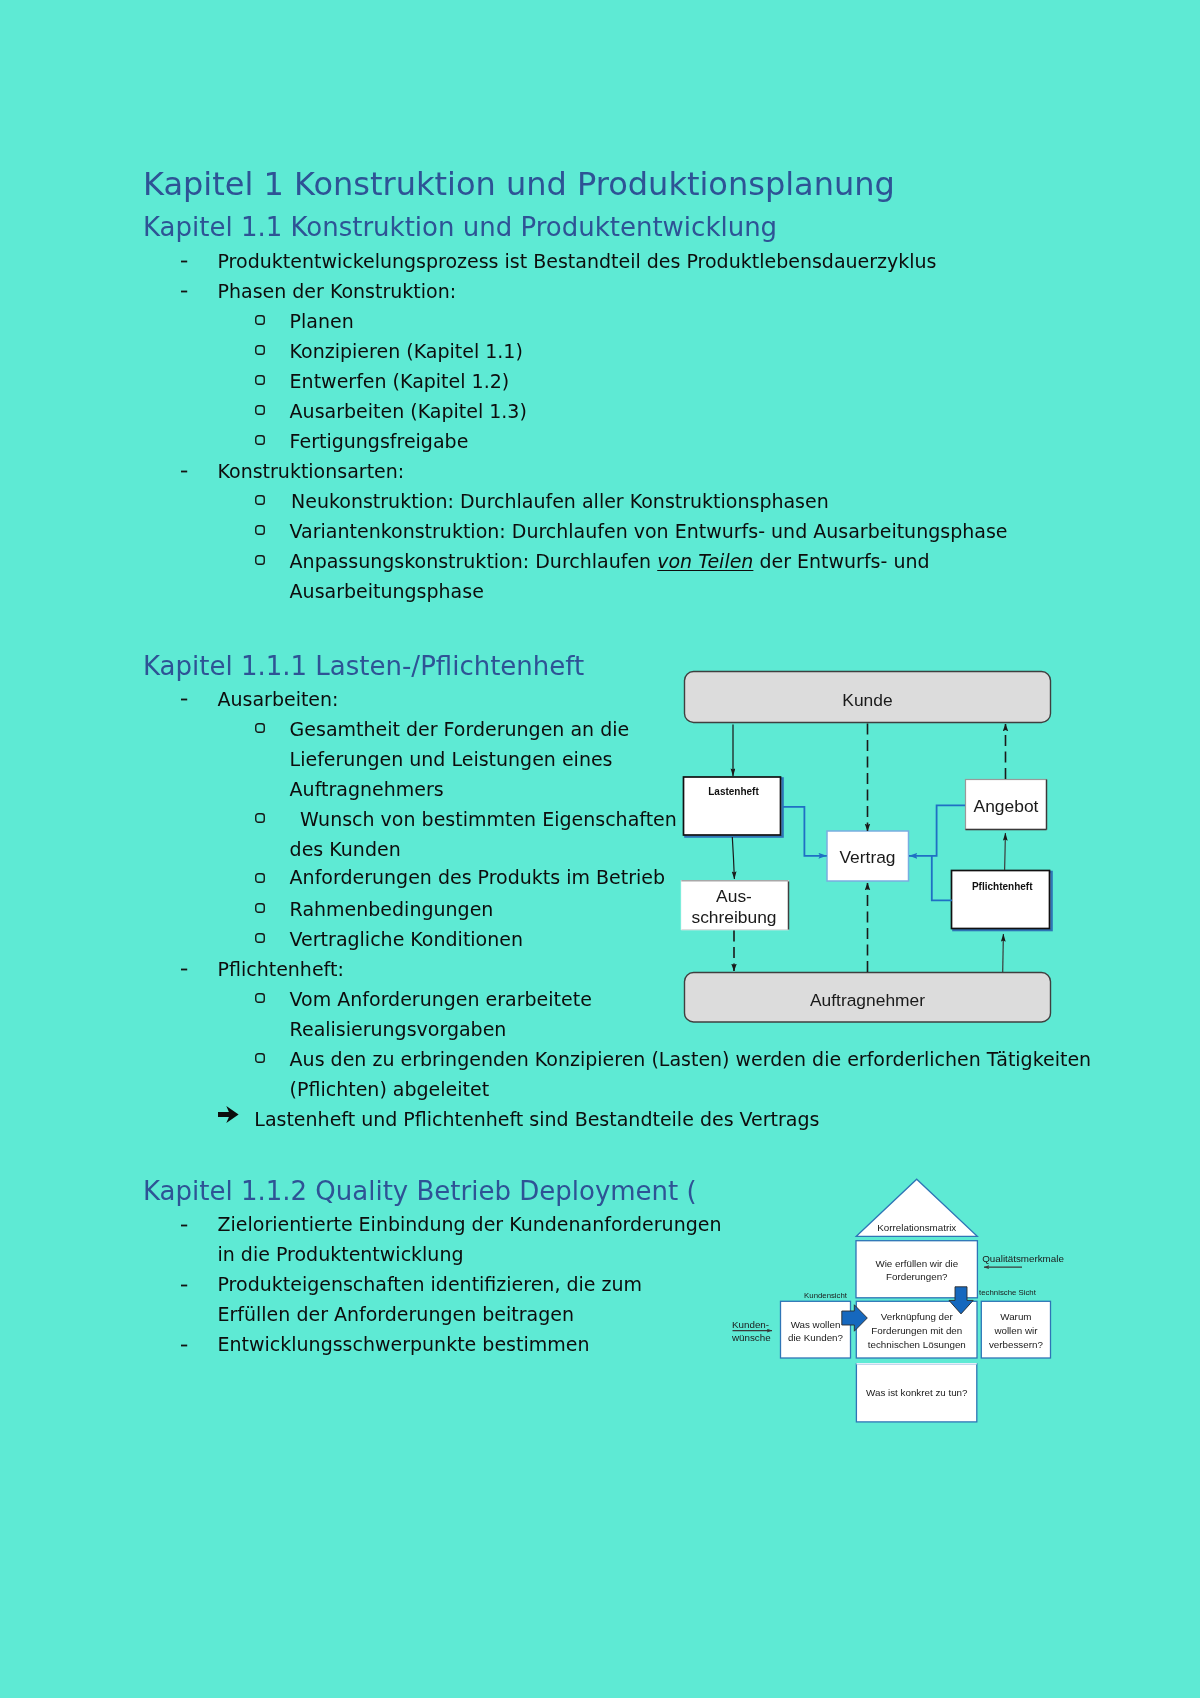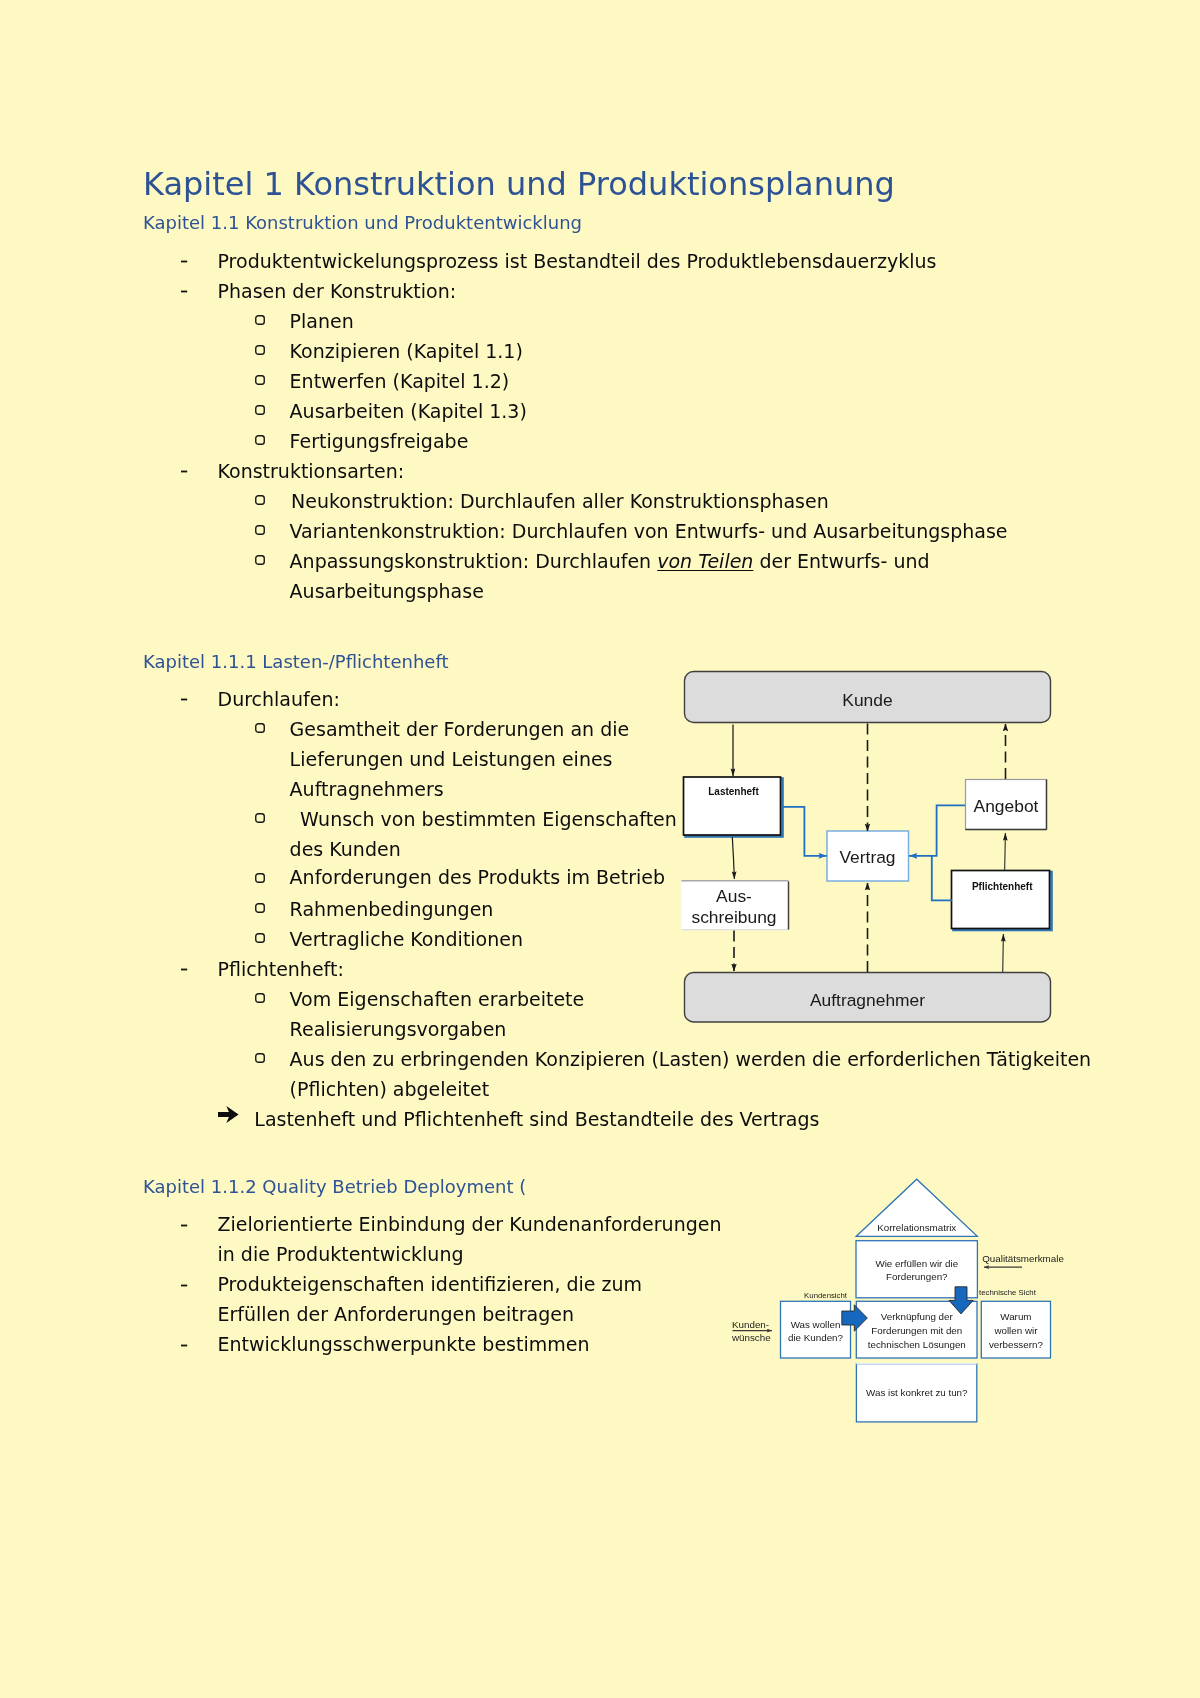--- a/index.html
+++ b/index.html
@@ -1,21 +1,21 @@
 <!DOCTYPE html>
 <html lang="de"><head>
 <meta charset="utf-8">
 <title>Kapitel 1 Konstruktion und Produktionsplanung</title>
 <style>
   html,body{margin:0;padding:0;background:#ffffff;}
   body{width:1200px;height:1698px;font-family:"DejaVu Sans",sans-serif;color:#000;}
-  .page{position:relative;width:1200px;height:1698px;overflow:hidden;background:#fef9c3;}
+  .page{position:relative;width:1200px;height:1698px;overflow:hidden;background:#5eead4;}
 
   .h1{position:absolute;font-size:32px;line-height:1;color:#2E5395;font-weight:400;white-space:nowrap;}
-  .h2{position:absolute;font-size:18px;line-height:1;color:#2E5395;font-weight:400;white-space:nowrap;}
+  .h2{position:absolute;font-size:26px;line-height:1;color:#2E5395;font-weight:400;white-space:nowrap;}
 
   .bl{position:absolute;font-size:19px;line-height:30px;color:#0D0D0D;white-space:nowrap;}
   span.it{font-style:italic;text-decoration:underline;text-underline-offset:2px;}
   .arrowbullet{position:absolute;overflow:visible;}
 
   svg{position:absolute;overflow:visible;}
   .dtxt{font-family:"Liberation Sans",sans-serif;font-size:17.4px;fill:#1a1a1a;}
   .dtxtsm{font-family:"Liberation Sans",sans-serif;font-size:10px;font-weight:700;fill:#111;}
   .qtxt{font-family:"Liberation Sans",sans-serif;font-size:9.8px;fill:#1a1a1a;}
   .qtxtxs{font-family:"Liberation Sans",sans-serif;font-size:7.8px;fill:#1a1a1a;}
@@ -74,21 +74,21 @@
       <svg class="arrowbullet" viewBox="0 0 10 10" width="10" height="10" style="left:255.1px;top:554.5px">
         <rect x="0.75" y="0.75" width="8.5" height="8.5" rx="2.6" ry="2.6" fill="none" stroke="#171717" stroke-width="1.4"></rect>
       </svg>
       <div class="bl" style="left: 289.6px; top: 545.5px;"><span>Anpassungskonstruktion: Durchlaufen </span><span class="it">von Teilen</span><span> der Entwurfs- und</span></div>
       <div class="bl" style="left: 289.6px; top: 575.5px;">Ausarbeitungsphase</div>
     </div>
   <div id="s2">
       <svg class="arrowbullet" viewBox="0 0 7 4" width="7" height="4" style="left:181.2px;top:698.4px">
         <rect x="0" y="0.6" width="6.2" height="1.8" fill="#141414"></rect>
       </svg>
-      <div class="bl" style="left: 217.5px; top: 683.6px;">Durchlaufen:</div>
+      <div class="bl" style="left: 217.5px; top: 683.6px;">Ausarbeiten:</div>
       <svg class="arrowbullet" viewBox="0 0 10 10" width="10" height="10" style="left:255.1px;top:722.6px">
         <rect x="0.75" y="0.75" width="8.5" height="8.5" rx="2.6" ry="2.6" fill="none" stroke="#171717" stroke-width="1.4"></rect>
       </svg>
       <div class="bl" style="left: 289.6px; top: 713.6px;">Gesamtheit der Forderungen an die</div>
       <div class="bl" style="left: 289.6px; top: 743.6px;">Lieferungen und Leistungen eines</div>
       <div class="bl" style="left: 289.6px; top: 773.6px;">Auftragnehmers</div>
       <svg class="arrowbullet" viewBox="0 0 10 10" width="10" height="10" style="left:255.1px;top:812.6px">
         <rect x="0.75" y="0.75" width="8.5" height="8.5" rx="2.6" ry="2.6" fill="none" stroke="#171717" stroke-width="1.4"></rect>
       </svg>
       <div class="bl" style="left: 300px; top: 803.6px;">Wunsch von bestimmten Eigenschaften</div>
@@ -105,21 +105,21 @@
         <rect x="0.75" y="0.75" width="8.5" height="8.5" rx="2.6" ry="2.6" fill="none" stroke="#171717" stroke-width="1.4"></rect>
       </svg>
       <div class="bl" style="left: 289.6px; top: 923.6px;">Vertragliche Konditionen</div>
       <svg class="arrowbullet" viewBox="0 0 7 4" width="7" height="4" style="left:181.2px;top:968.4px">
         <rect x="0" y="0.6" width="6.2" height="1.8" fill="#141414"></rect>
       </svg>
       <div class="bl" style="left: 217.5px; top: 953.6px;">Pflichtenheft:</div>
       <svg class="arrowbullet" viewBox="0 0 10 10" width="10" height="10" style="left:255.1px;top:992.6px">
         <rect x="0.75" y="0.75" width="8.5" height="8.5" rx="2.6" ry="2.6" fill="none" stroke="#171717" stroke-width="1.4"></rect>
       </svg>
-      <div class="bl" style="left: 289.6px; top: 983.6px;">Vom Eigenschaften erarbeitete</div>
+      <div class="bl" style="left: 289.6px; top: 983.6px;">Vom Anforderungen erarbeitete</div>
       <div class="bl" style="left: 289.6px; top: 1013.6px;">Realisierungsvorgaben</div>
       <svg class="arrowbullet" viewBox="0 0 10 10" width="10" height="10" style="left:255.1px;top:1052.6px">
         <rect x="0.75" y="0.75" width="8.5" height="8.5" rx="2.6" ry="2.6" fill="none" stroke="#171717" stroke-width="1.4"></rect>
       </svg>
       <div class="bl" style="left: 289.6px; top: 1043.6px;">Aus den zu erbringenden Konzipieren (Lasten) werden die erforderlichen Tätigkeiten</div>
       <div class="bl" style="left: 289.6px; top: 1073.6px;">(Pflichten) abgeleitet</div>
       <svg class="arrowbullet" viewBox="0 0 21 17" width="20.8" height="17" style="left:217.8px;top:1106.1999999999998px">
         <path d="M0,6.0 H11.0 L8.4,0 L20.8,8.5 L8.4,17 L11.0,11.0 H0 Z" fill="#0D0D0D"></path>
       </svg>
       <div class="bl" style="left: 254.3px; top: 1103.6px;">Lastenheft und Pflichtenheft sind Bestandteile des Vertrags</div>

